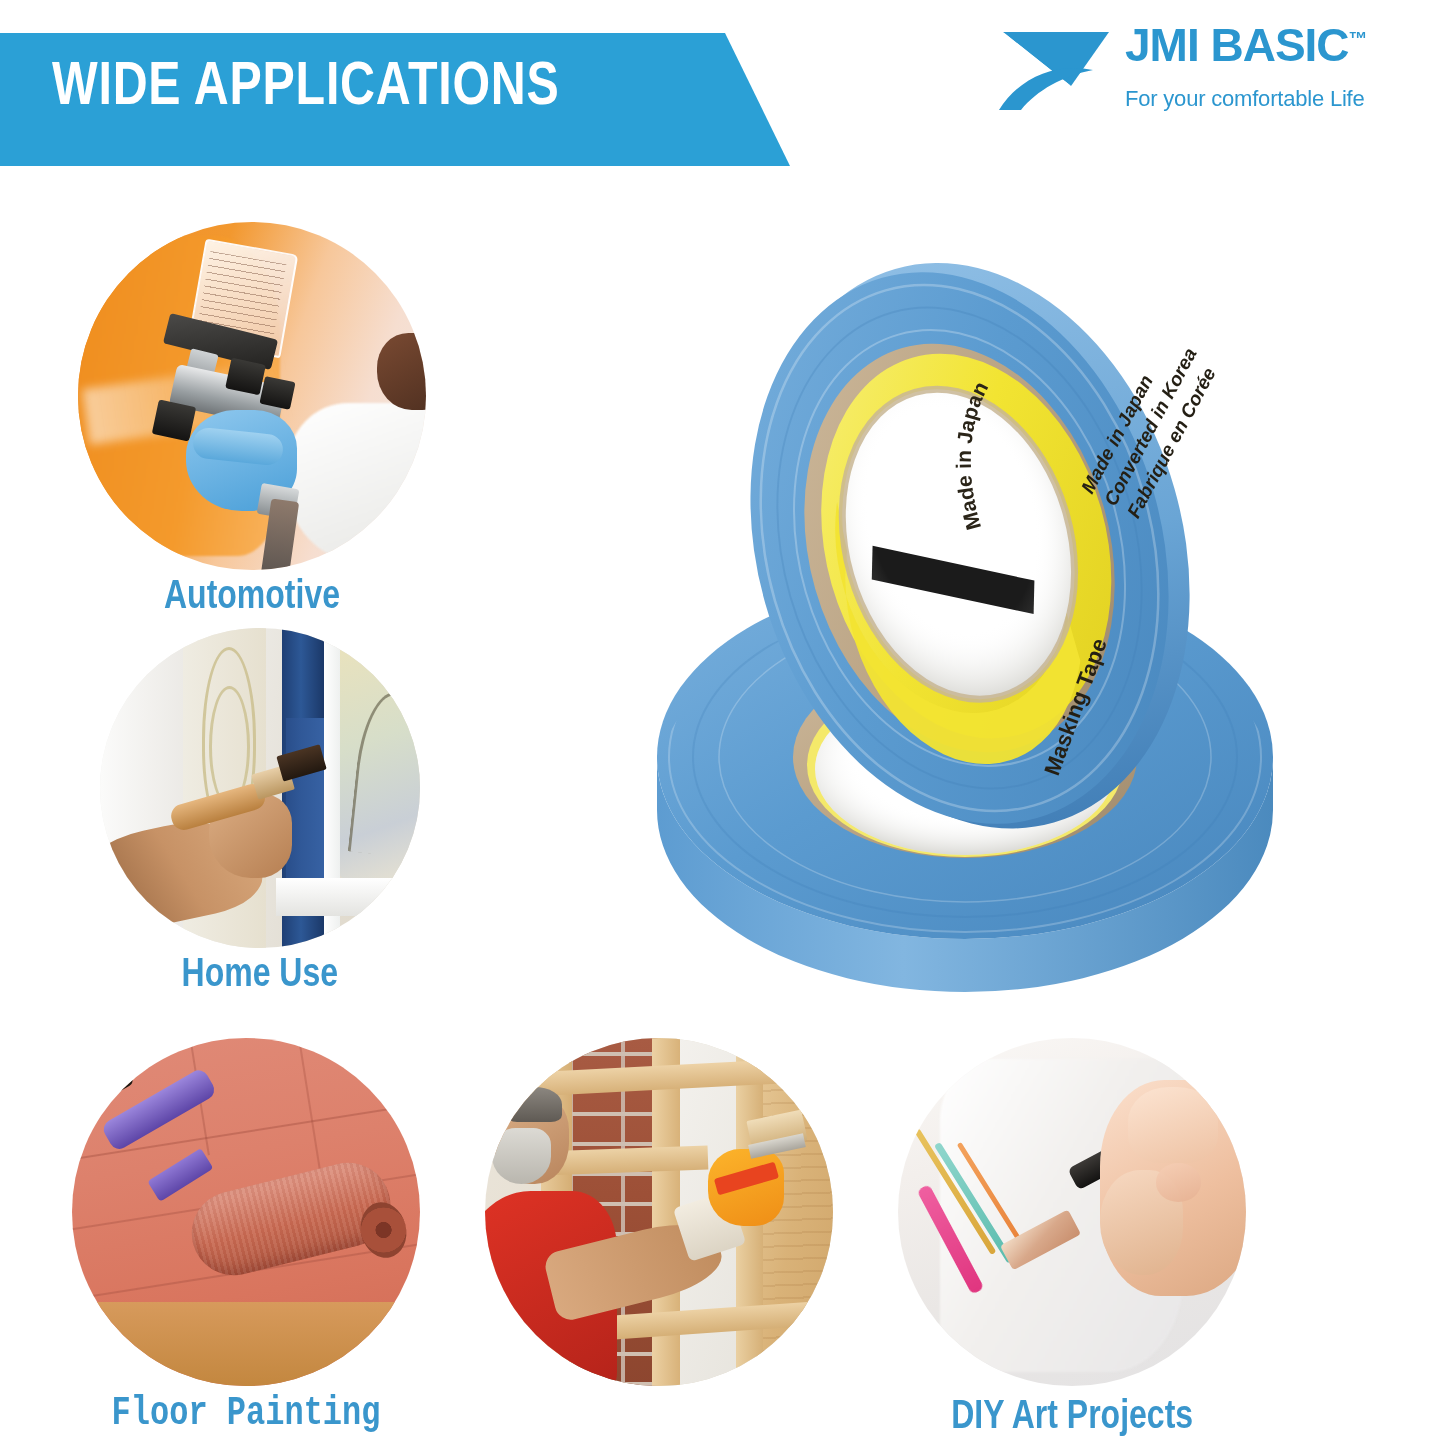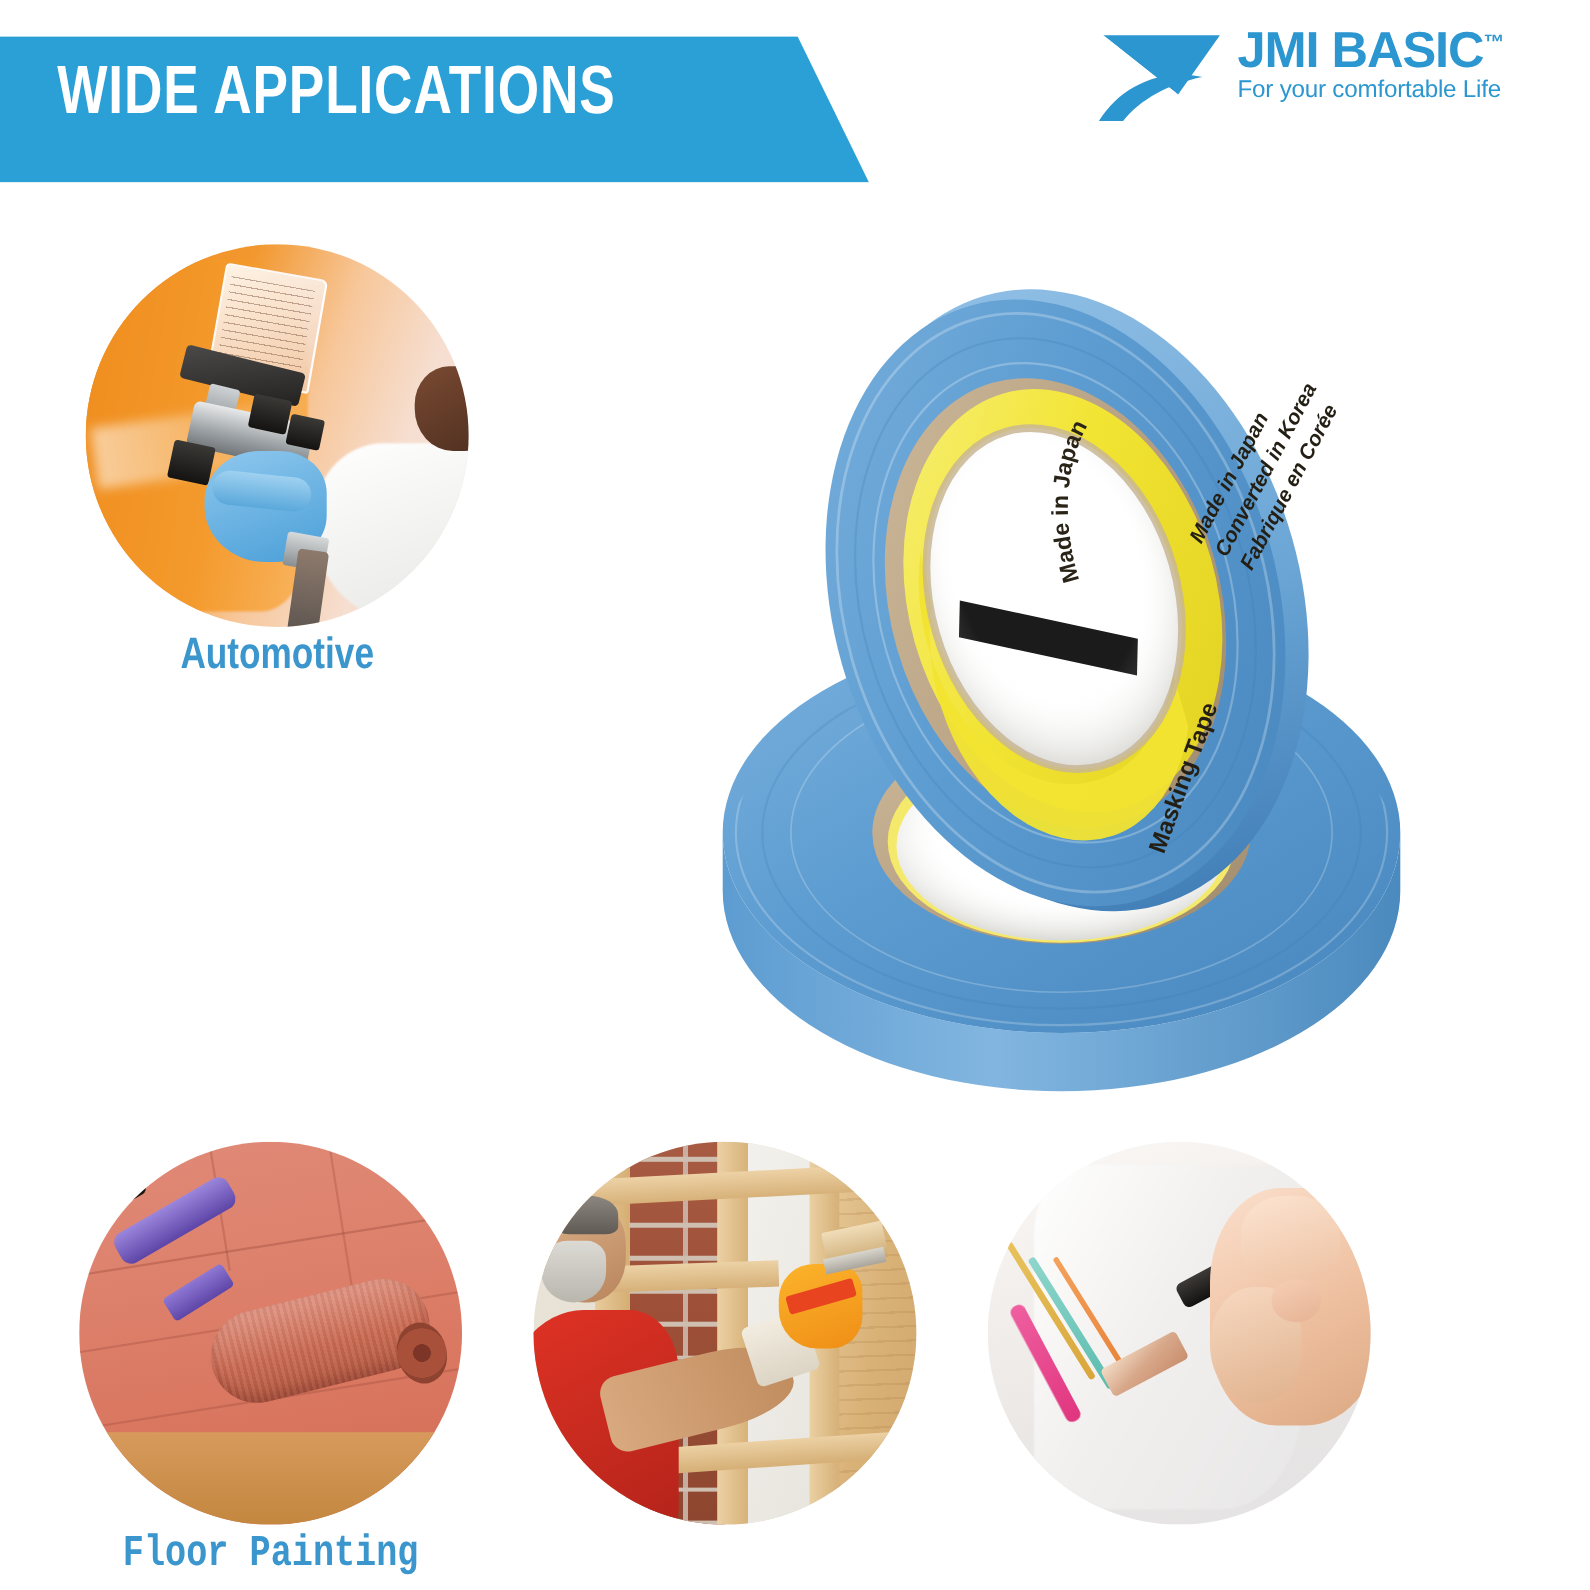--- a/index.html
+++ b/index.html
@@ -30,21 +30,21 @@
   .logo{position:absolute;right:48px;top:22px;width:400px;height:96px;}
   .logo-mark{position:absolute;left:0;top:4px;width:122px;height:86px;}
   .logo-text-wrap{position:absolute;left:128px;top:0;width:272px;}
   .logo-name{
     font-size:46px;font-weight:bold;color:#2b96cf;
     letter-spacing:-1px;line-height:1;white-space:nowrap;
     position:relative;
   }
   .logo-tm{font-size:19px;vertical-align:super;font-weight:bold;}
   .logo-tagline{
-    font-size:22px;color:#2b96cf;line-height:1;margin-top:2px;
+    font-size:22px;color:#2b96cf;line-height:1;margin-top:20px;
     white-space:nowrap;letter-spacing:-0.2px;
   }
 
   
   .cell{position:absolute;}
   .photo{
     position:absolute;left:0;top:0;border-radius:50%;
     overflow:hidden;
   }
   .cell-label{
@@ -383,20 +383,41 @@
       <div class="layer auto-knob3"></div>
       <div class="layer auto-knob1"></div>
       <div class="layer auto-glove"></div>
       <div class="layer auto-finger"></div>
       <div class="layer auto-coupler"></div>
       <div class="layer auto-hose"></div>
     </div>
     <div class="cell-label" style="top:352px;text-align:center;"><span>Automotive</span></div>
   </div>
 
+  <div class="cell" style="left:100px;top:628px;width:320px;height:380px;">
+    <div class="photo" style="width:320px;height:320px;">
+      <div class="layer home-bg"></div>
+      <div class="layer home-wallL"></div>
+      <div class="layer home-panel"></div>
+      <div class="layer home-orn"></div>
+      <div class="layer home-orn2"></div>
+      <div class="layer home-glass"></div>
+      <div class="layer home-lead"></div>
+      <div class="layer home-frameblue"></div>
+      <div class="layer home-bluewet"></div>
+      <div class="layer home-white-strip"></div>
+      <div class="layer home-sill"></div>
+      <div class="layer home-arm"></div>
+      <div class="layer home-hand"></div>
+      <div class="layer home-brushhandle"></div>
+      <div class="layer home-ferrule"></div>
+      <div class="layer home-bristles"></div>
+    </div>
+    <div class="cell-label" style="top:324px;"><span>Home Use</span></div>
+  </div>
 
   <div class="cell" style="left:72px;top:1038px;width:348px;height:400px;">
     <div class="photo" style="width:348px;height:348px;">
       <div class="layer floor-bg"></div>
       <div class="layer floor-wood"></div>
       <div class="layer floor-lineA"></div>
       <div class="layer floor-lineB"></div>
       <div class="layer floor-lineC"></div>
       <div class="layer floor-lineD"></div>
       <div class="layer floor-lineE"></div>
@@ -445,15 +466,16 @@
       <div class="layer diy-stripe-o"></div>
       <div class="layer diy-stripe-c"></div>
       <div class="layer diy-stripe-p"></div>
       <div class="layer diy-brushferrule"></div>
       <div class="layer diy-brushhandle"></div>
       <div class="layer diy-hand"></div>
       <div class="layer diy-finger1"></div>
       <div class="layer diy-thumb"></div>
       <div class="layer diy-nail"></div>
     </div>
+    <div class="cell-label" style="top:356px;"><span>DIY Art Projects</span></div>
   </div>
 
 </div>
 
 </body></html>

